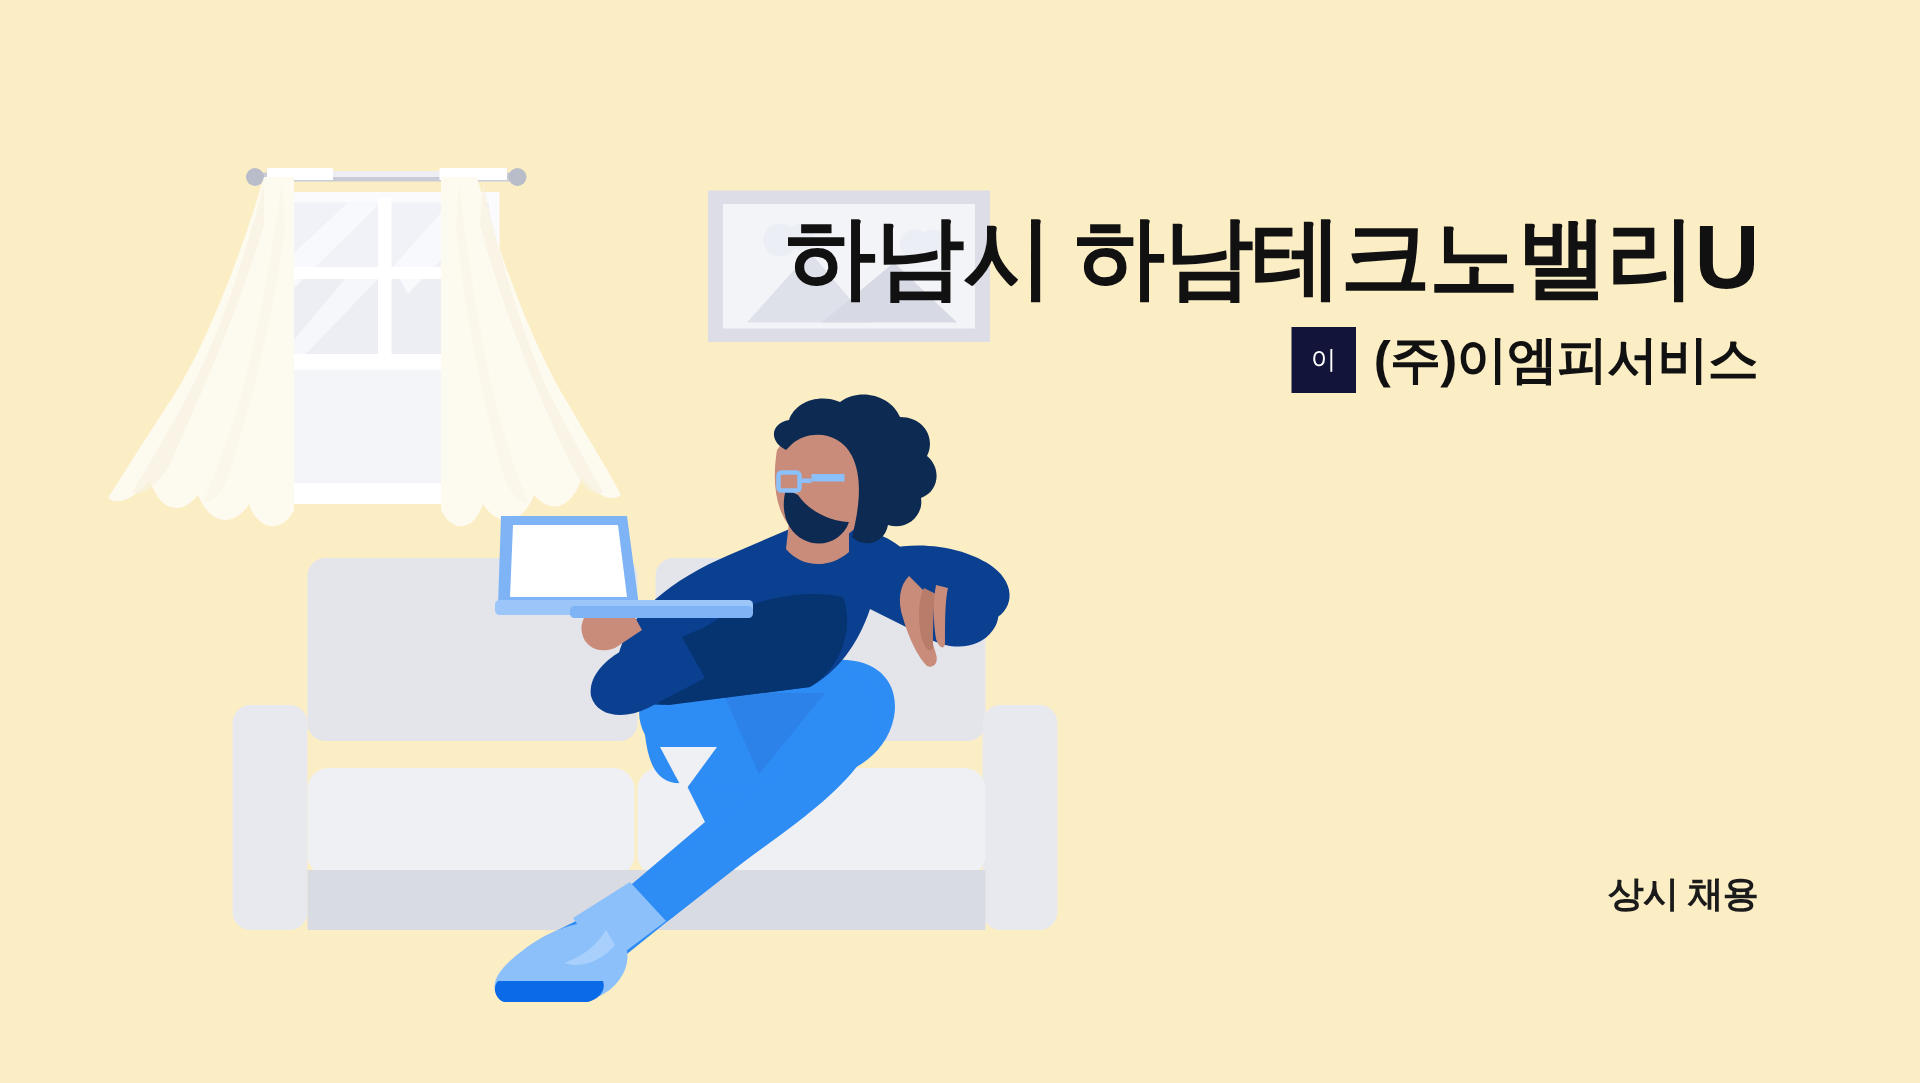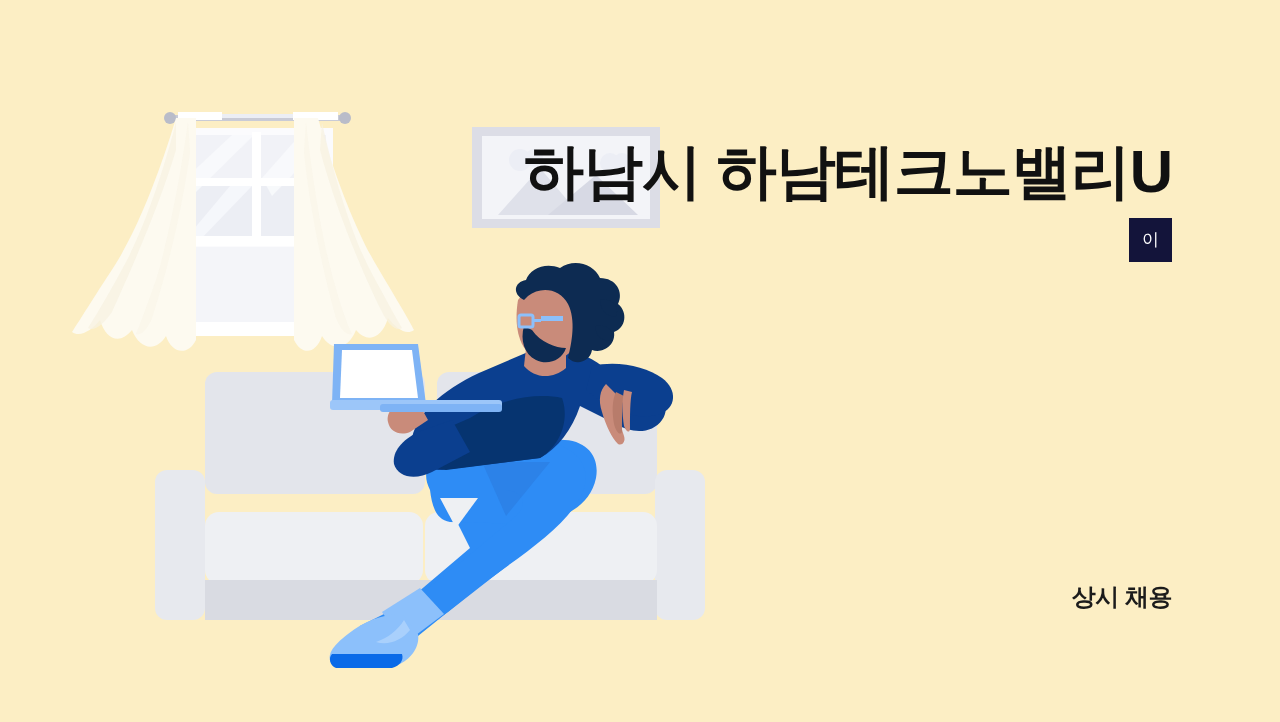--- a/index.html
+++ b/index.html
@@ -268,18 +268,19 @@
     </g>
 
   </svg>
 
   <div id="text-layer">
 
     <div class="job-title">하남시 하남테크노밸리U</div>
 
     <div class="company-row">
       <div class="company-badge">이</div>
+      <div class="company-name">(주)이엠피서비스</div>
     </div>
 
     <div class="hiring-type">상시 채용</div>
   </div>
 
 </div>
 
 </body></html>

